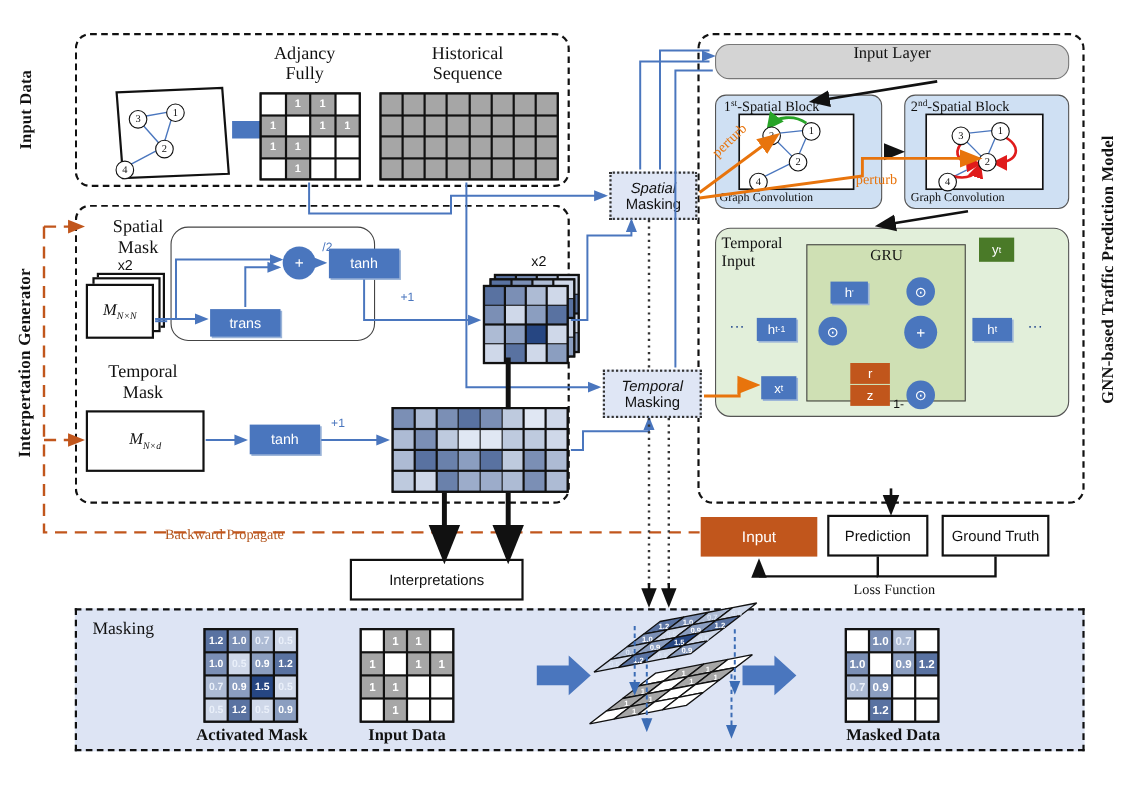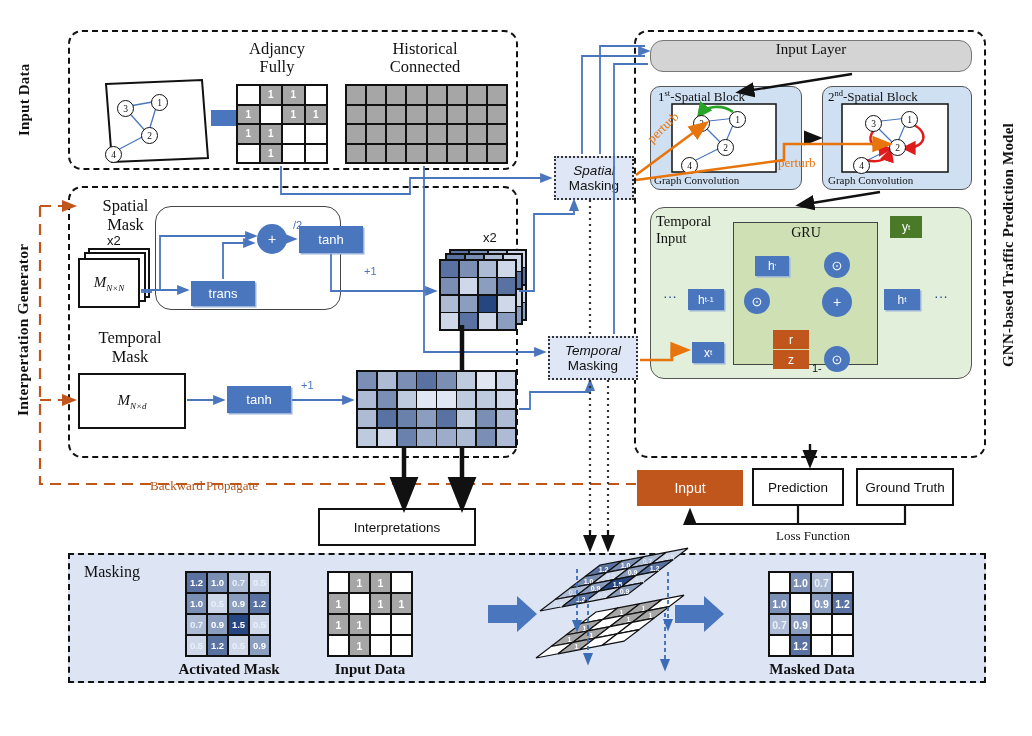--- a/index.html
+++ b/index.html
@@ -65,21 +65,21 @@
   <div class="dashbox" style="left:68px;top:30px;width:450px;height:140px;"></div>
   <div class="dashbox" style="left:68px;top:186px;width:450px;height:272px;"></div>
   <div class="dashbox" style="left:634px;top:30px;width:352px;height:428px;"></div>
 
   <div class="ttl" style="left:222px;top:40px;width:110px;">
     <span>Adjancy</span><br>
     <span>Fully</span>
   </div>
   <div class="ttl" style="left:350px;top:40px;width:150px;">
     <span>Historical</span><br>
-    <span>Connected</span>
+    <span>Sequence</span>
   </div>
 
   <svg class="layer">
     <polygon points="106,84 202,80 208,158 112,162" fill="#fff" stroke="#111" stroke-width="2"></polygon>
     <line x1="158" y1="101" x2="124" y2="107" stroke="#4a76be" stroke-width="1.3"></line>
     <line x1="124" y1="107" x2="148" y2="134" stroke="#4a76be" stroke-width="1.3"></line>
     <line x1="148" y1="134" x2="158" y2="101" stroke="#4a76be" stroke-width="1.3"></line>
     <line x1="148" y1="134" x2="112" y2="153" stroke="#4a76be" stroke-width="1.3"></line>
 
     <g>

